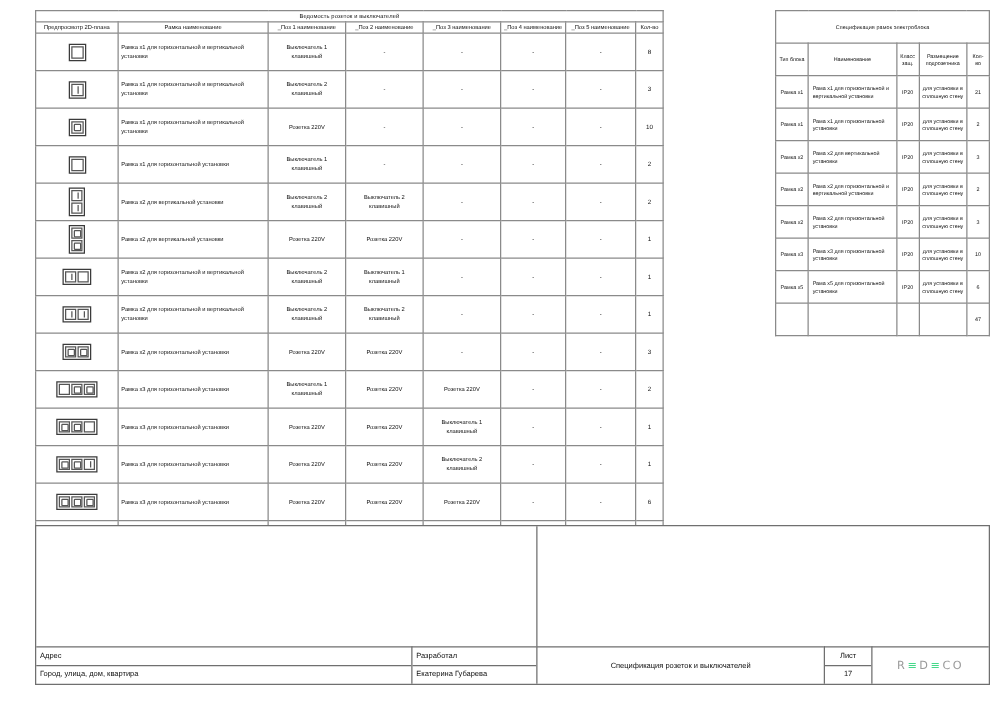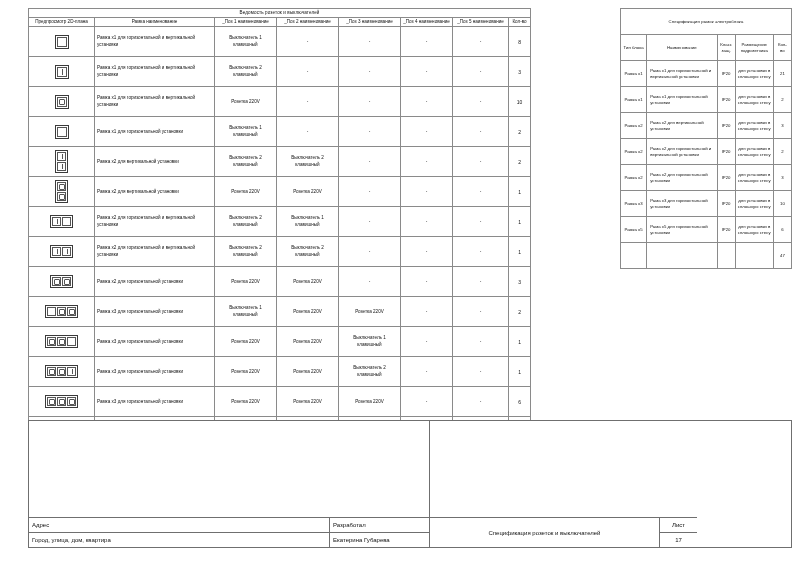--- a/index.html
+++ b/index.html
@@ -508,14 +508,19 @@
       <div class="tb-cell split-top">Разработал</div>
       <div class="tb-cell">Екатерина Губарева</div>
     </div>
     <div class="tb-col tb-spec">
       <div class="tb-cell ctr" style="flex:1">Спецификация розеток и выключателей</div>
     </div>
     <div class="tb-col tb-sheet">
       <div class="tb-cell ctr split-top">Лист</div>
       <div class="tb-cell ctr">17</div>
     </div>
+    <div class="tb-col tb-logo">
+      <div class="tb-cell ctr">
+        <span class="logo" id="logo-text"><span>R</span><span class="g">≡</span><span>D</span><span class="g">≡</span><span>C</span><span>O</span></span>
+      </div>
+    </div>
   </div>
 </div>
 
 </body></html>

